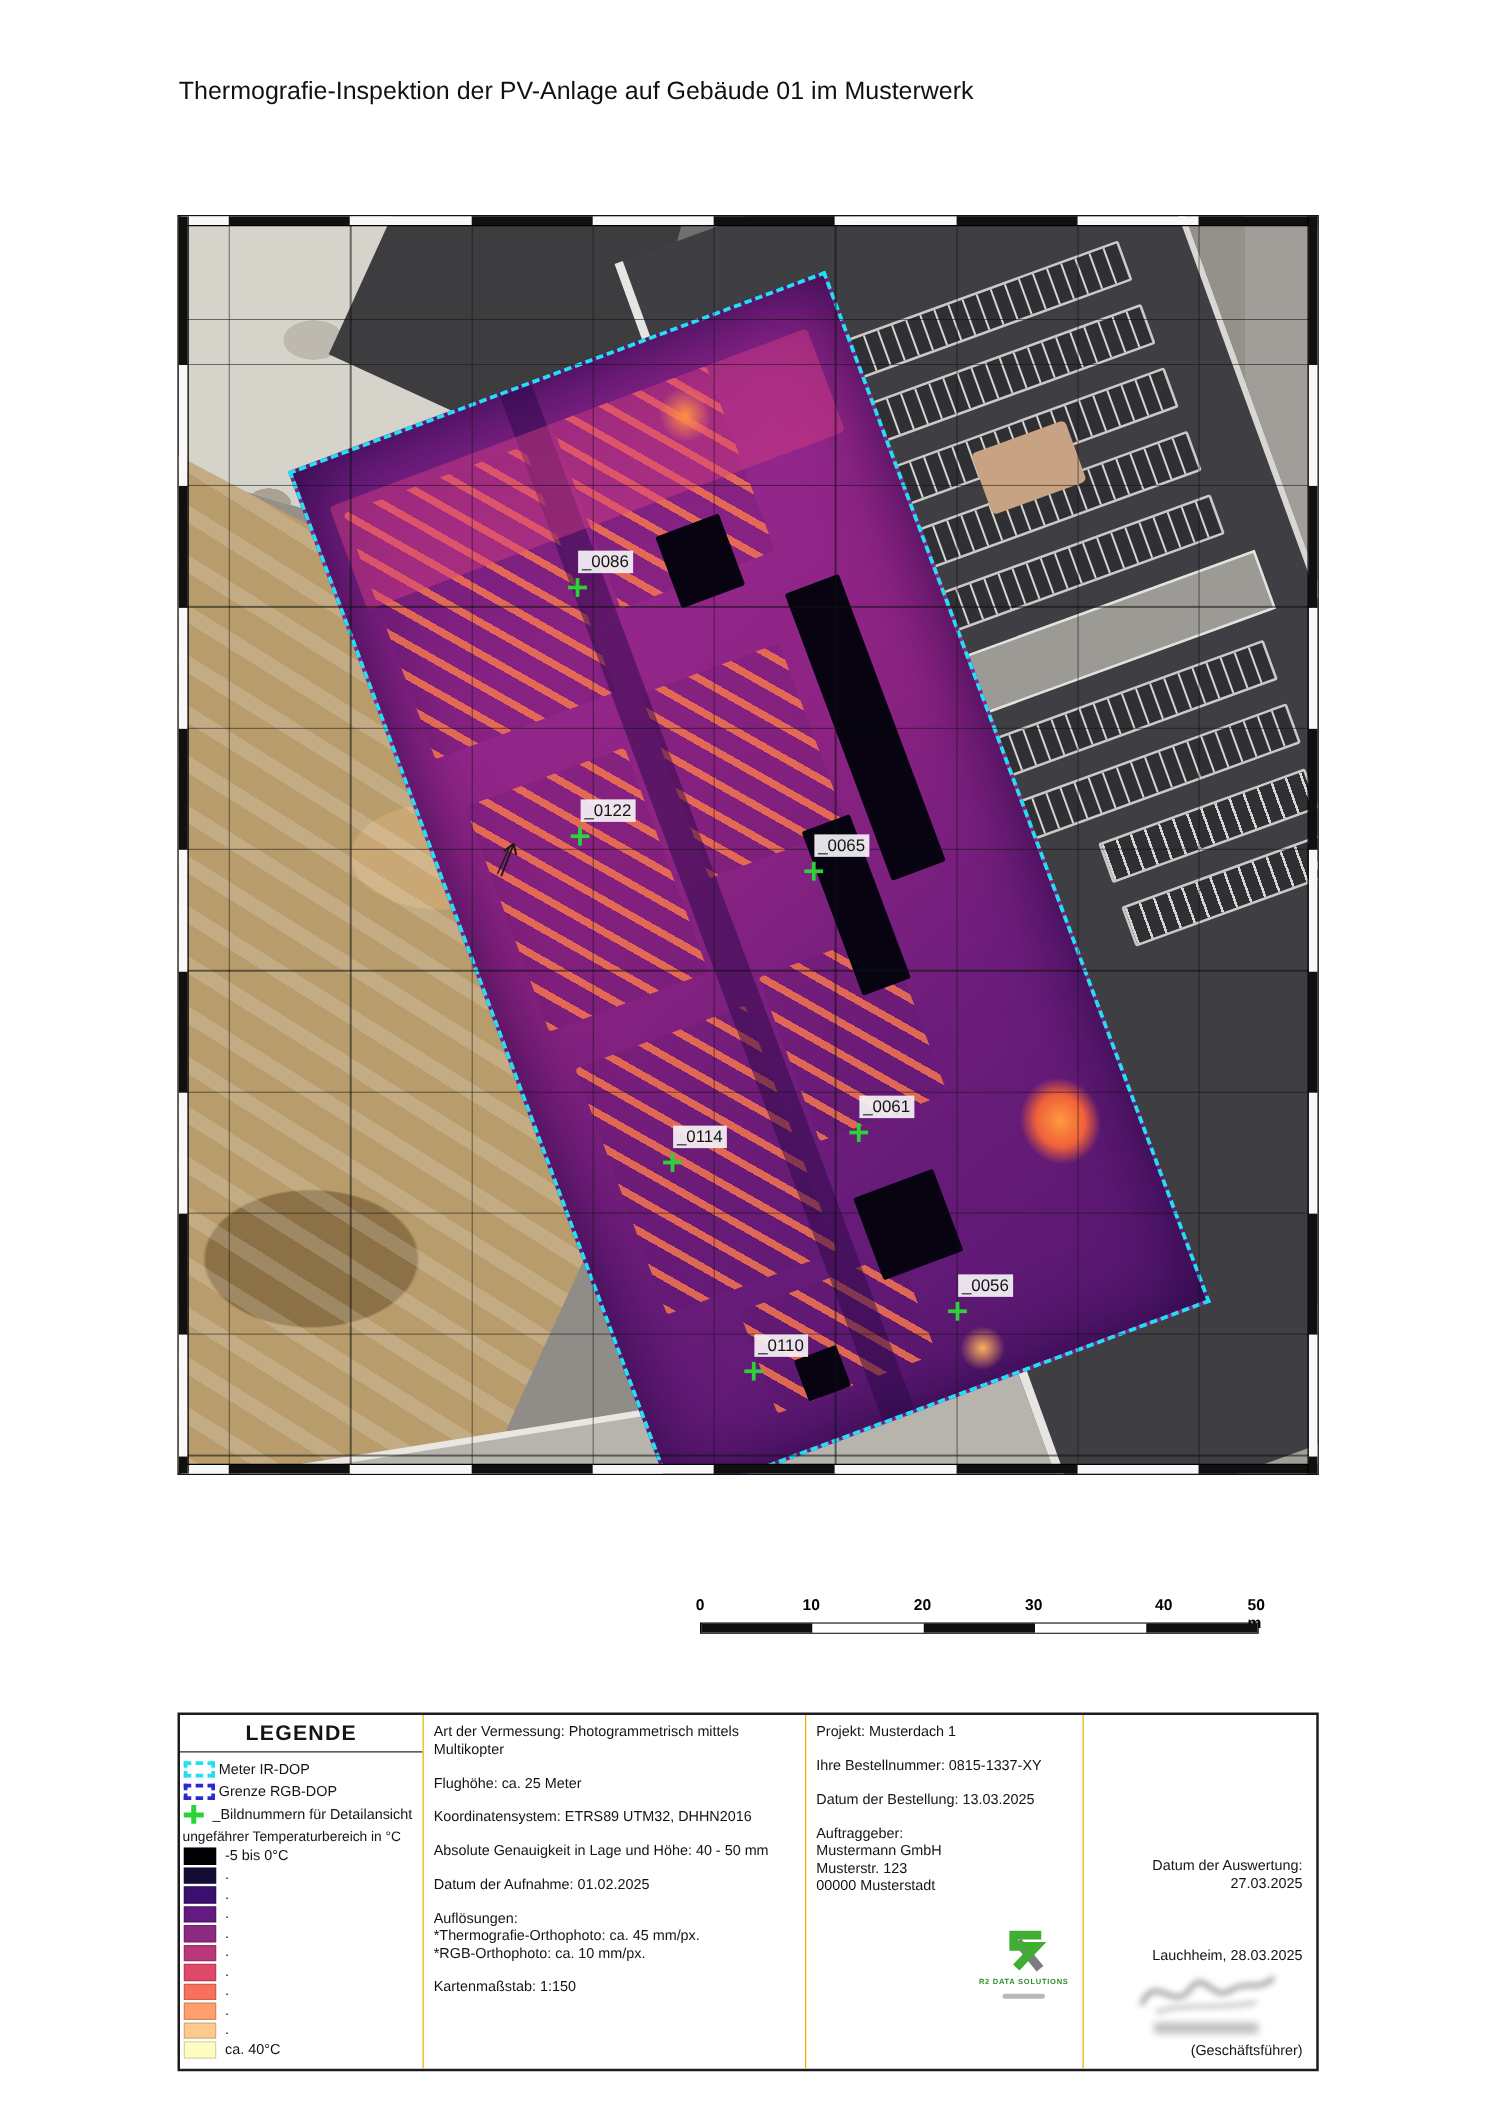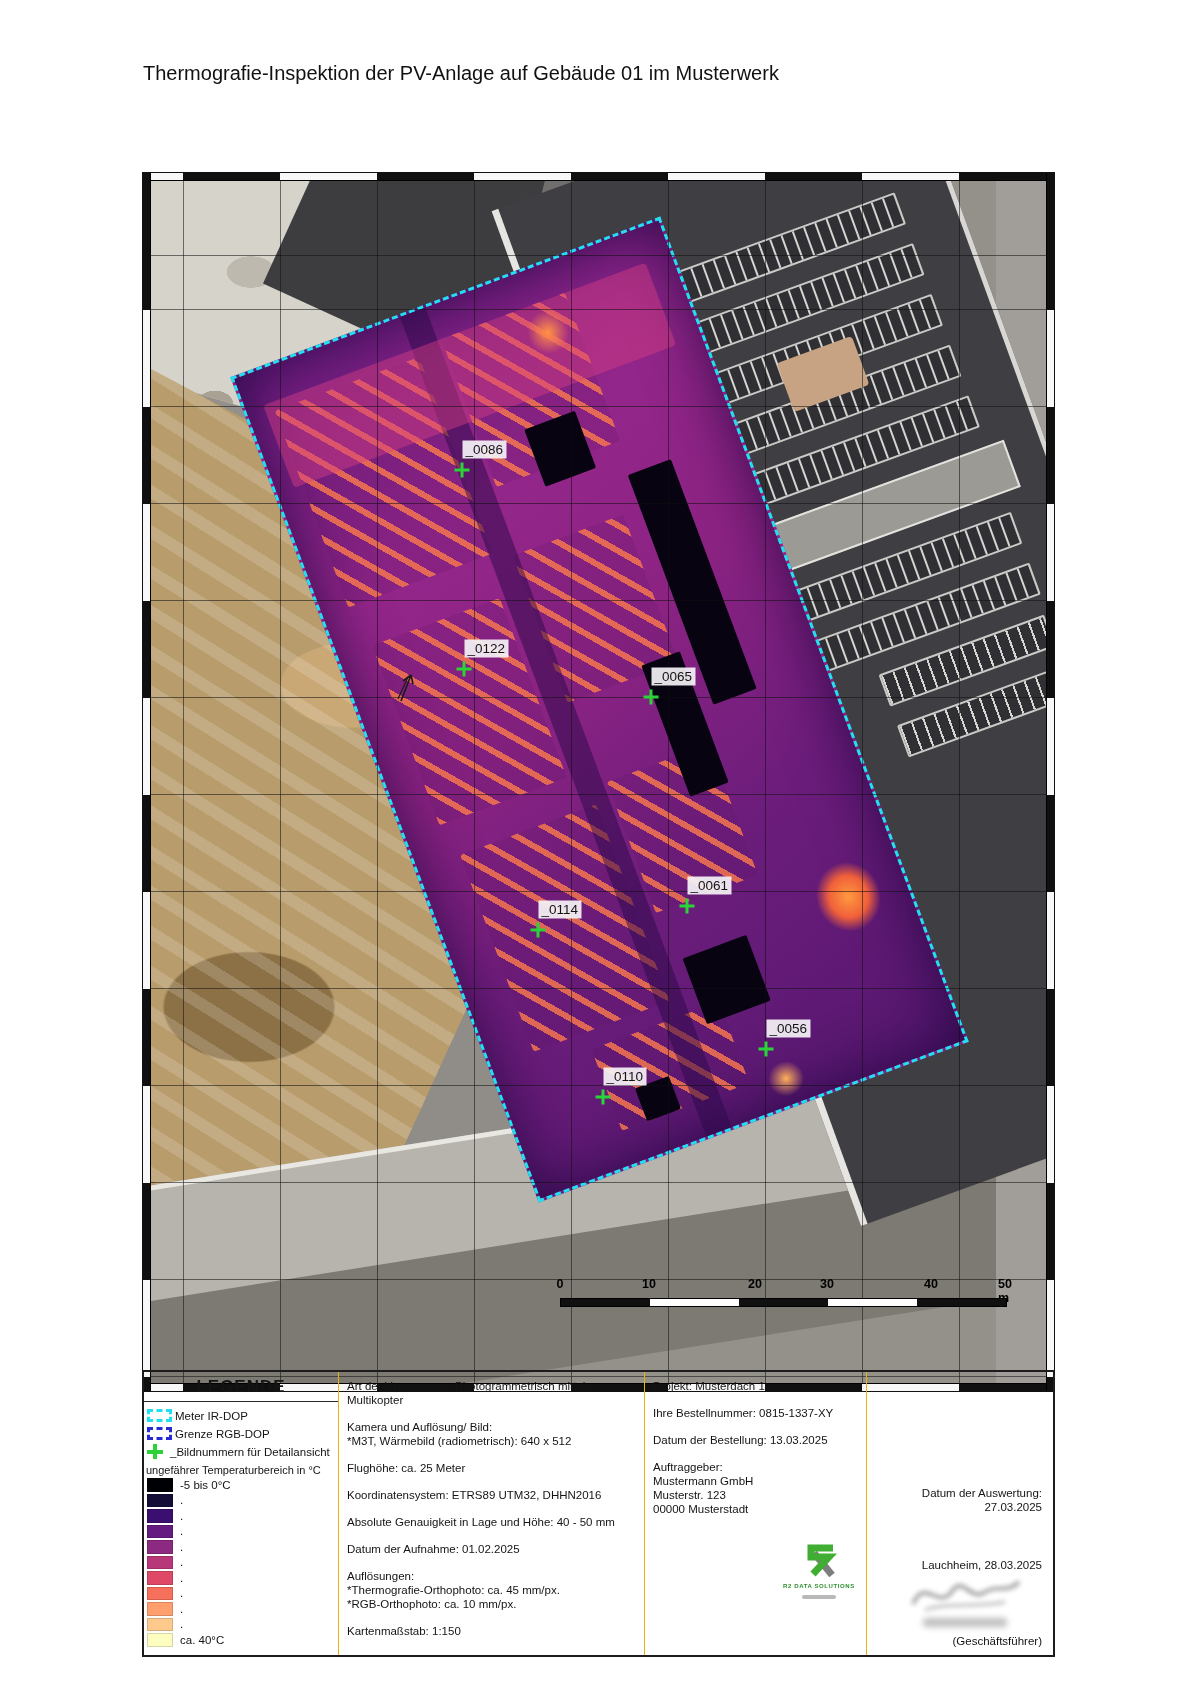--- a/index.html
+++ b/index.html
@@ -3,21 +3,21 @@
 <meta charset="utf-8">
 <style>
   html,body{margin:0;padding:0;}
   body{width:1200px;height:1697px;position:relative;background:#ffffff;
        font-family:"Liberation Sans","DejaVu Sans",sans-serif;color:#141414;overflow:hidden;}
 
   
   #page-title{position:absolute;left:143px;top:62px;font-size:20px;color:#111;}
 
   
-  #map{position:absolute;left:142px;top:172px;width:913px;height:1220px;overflow:hidden;
+  #map{position:absolute;left:142px;top:172px;width:913px;height:1008px;overflow:hidden;
        background:#94908a;border:1px solid #111;box-sizing:border-box;}
 
   
   .gravel-nw{position:absolute;left:0;top:0;width:360px;height:330px;background:#d6d3ca;
      clip-path:polygon(0 0,92% 0,50% 78%,0 62%);
      background-image:radial-gradient(40px 26px at 30% 30%,#bdb9ae 0 60%,transparent 61%),
                       radial-gradient(60px 30px at 60% 55%,#c8c4b9 0 60%,transparent 61%),
                       radial-gradient(30px 22px at 20% 70%,#a9a194 0 60%,transparent 61%);}
   .roof-nw{position:absolute;left:120px;top:0;width:420px;height:230px;background:#3d3d40;
      clip-path:polygon(12% 0,100% 0,62% 100%,0 48%);}
@@ -224,21 +224,21 @@
     </div>
 
 </div>
 
 <div id="scalebar">
 
     <span class="sb-label" style="left: 0px;">0</span>
 
     <span class="sb-label" style="left: 89px;">10</span>
 
-    <span class="sb-label" style="left: 178px; margin-left: 17px;">20</span>
+    <span class="sb-label" style="left: 178px;">20</span>
 
     <span class="sb-label" style="left: 267px;">30</span>
 
     <span class="sb-label" style="left: 371px;">40</span>
 
     <span class="sb-label" style="left: 452px;">50 m</span>
 
   <div id="sb-bar">
 
       <span class="sb-seg" style="background: rgb(16, 16, 16);"></span>
@@ -330,21 +330,20 @@
         <span class="sw" style="background: rgb(252, 253, 191);"></span>
         <span class="sw-label">ca. 40°C</span>
       </div>
 
   </div>
 
   <div class="col" id="col-survey">
 
       <div class="para">Art der Vermessung: Photogrammetrisch mittels Multikopter</div>
 
-      <div class="para">Kamera und Auflösung/ Bild:<br>*M3T, Wärmebild (radiometrisch): 640 x 512</div>
 
       <div class="para">Flughöhe: ca. 25 Meter</div>
 
       <div class="para">Koordinatensystem: ETRS89 UTM32, DHHN2016</div>
 
       <div class="para">Absolute Genauigkeit in Lage und Höhe: 40 - 50 mm</div>
 
       <div class="para">Datum der Aufnahme: 01.02.2025</div>
 
       <div class="para">Auflösungen:<br>*Thermografie-Orthophoto: ca. 45 mm/px.<br>*RGB-Orthophoto: ca. 10 mm/px.</div>

